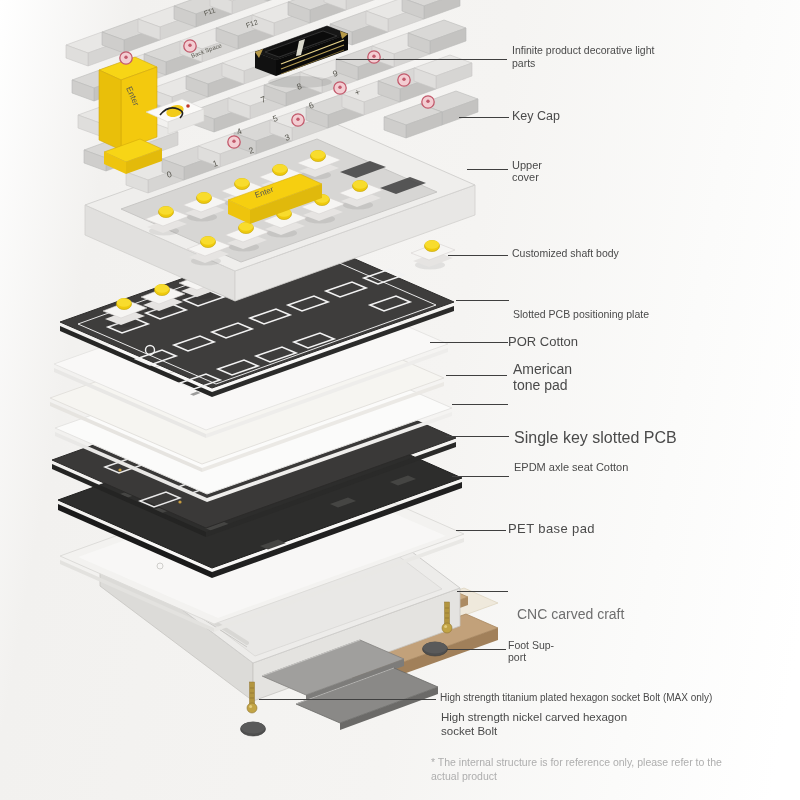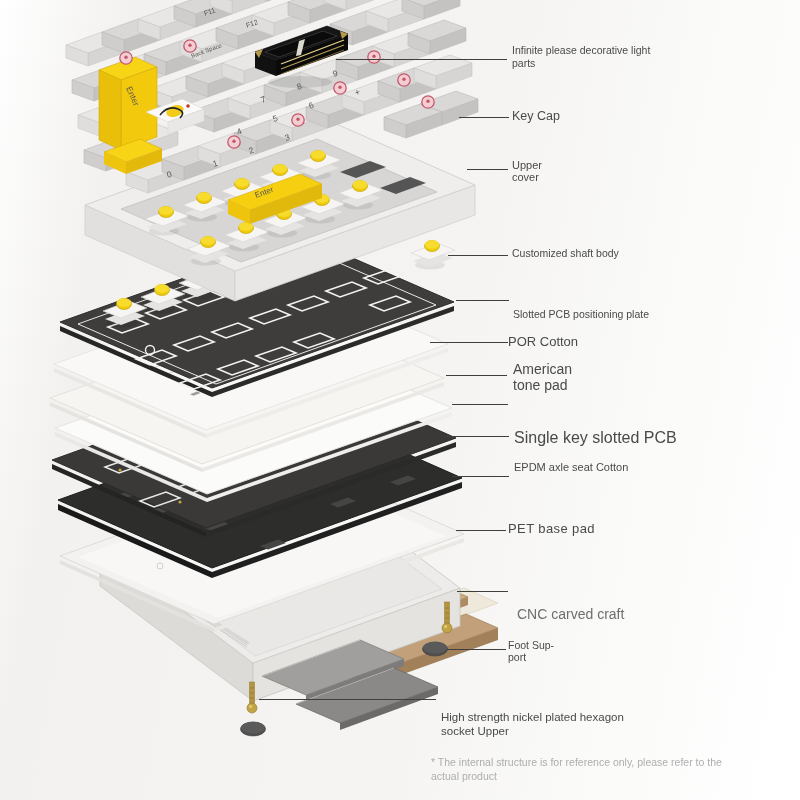--- a/index.html
+++ b/index.html
@@ -367,28 +367,29 @@
 <div class="ln" style="left:430px;top:342px;width:78px"></div>
 <div class="ln" style="left:446px;top:375px;width:61px"></div>
 <div class="ln" style="left:452px;top:404px;width:56px"></div>
 <div class="ln" style="left:446px;top:436px;width:63px"></div>
 <div class="ln" style="left:452px;top:476px;width:57px"></div>
 <div class="ln" style="left:456px;top:530px;width:50px"></div>
 <div class="ln" style="left:457px;top:591px;width:51px"></div>
 <div class="ln" style="left:447px;top:649px;width:59px"></div>
 <div class="ln" style="left:259px;top:699px;width:177px"></div>
 
-<div class="lbl" style="left:512px;top:44px;width:152px;font-size:10.5px">Infinite please decorative light parts</div>
+<div class="lbl" style="left:512px;top:44px;width:152px;font-size:10.5px">Infinite product decorative light parts</div>
 <div class="lbl" style="left:512px;top:109px;font-size:12.5px">Key Cap</div>
 <div class="lbl" style="left:512px;top:159px;width:58px;font-size:11px;line-height:1.1">Upper cover</div>
 <div class="lbl" style="left:512px;top:247px;font-size:10.5px">Customized shaft body</div>
 <div class="lbl" style="left:513px;top:308px;font-size:10.5px">Slotted PCB positioning plate</div>
 <div class="lbl" style="left:508px;top:334px;font-size:13px">POR Cotton</div>
 <div class="lbl" style="left:513px;top:361px;width:58px;font-size:14px;line-height:1.15">American tone pad</div>
 <div class="lbl" style="left:514px;top:428px;font-size:16px">Single key slotted PCB</div>
 <div class="lbl" style="left:514px;top:461px;font-size:11px">EPDM axle seat Cotton</div>
 <div class="lbl" style="left:508px;top:521px;font-size:13px;letter-spacing:0.4px">PET base pad</div>
 <div class="lbl" style="left:517px;top:606px;font-size:14px;color:#6e6e6e">CNC carved craft</div>
 <div class="lbl" style="left:508px;top:639px;width:52px;font-size:10.5px;line-height:1.15">Foot Sup-port</div>
-<div class="lbl" style="left:441px;top:711px;width:190px;font-size:11.5px;line-height:1.2">High strength nickel plated hexagon socket Upper</div>
+<div class="lbl" style="left:440px;top:692px;font-size:10px;white-space:nowrap">High strength titanium plated hexagon socket Bolt (MAX only)</div>
+<div class="lbl" style="left:441px;top:711px;width:190px;font-size:11.5px;line-height:1.2">High strength nickel carved hexagon socket Bolt</div>
 <div class="lbl" style="left:431px;top:756px;width:300px;font-size:10.5px;color:#aeaeae;line-height:1.3">* The internal structure is for reference only, please refer to the actual product</div>
 
 </div>
 
 </body></html>

